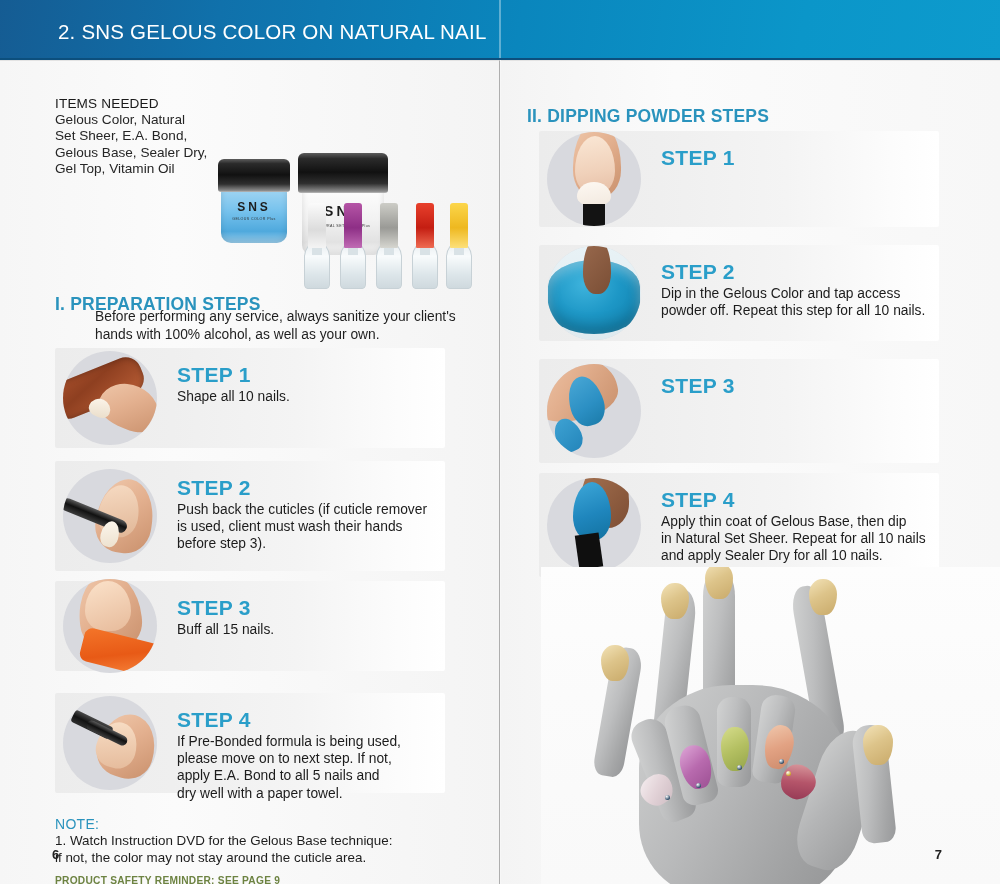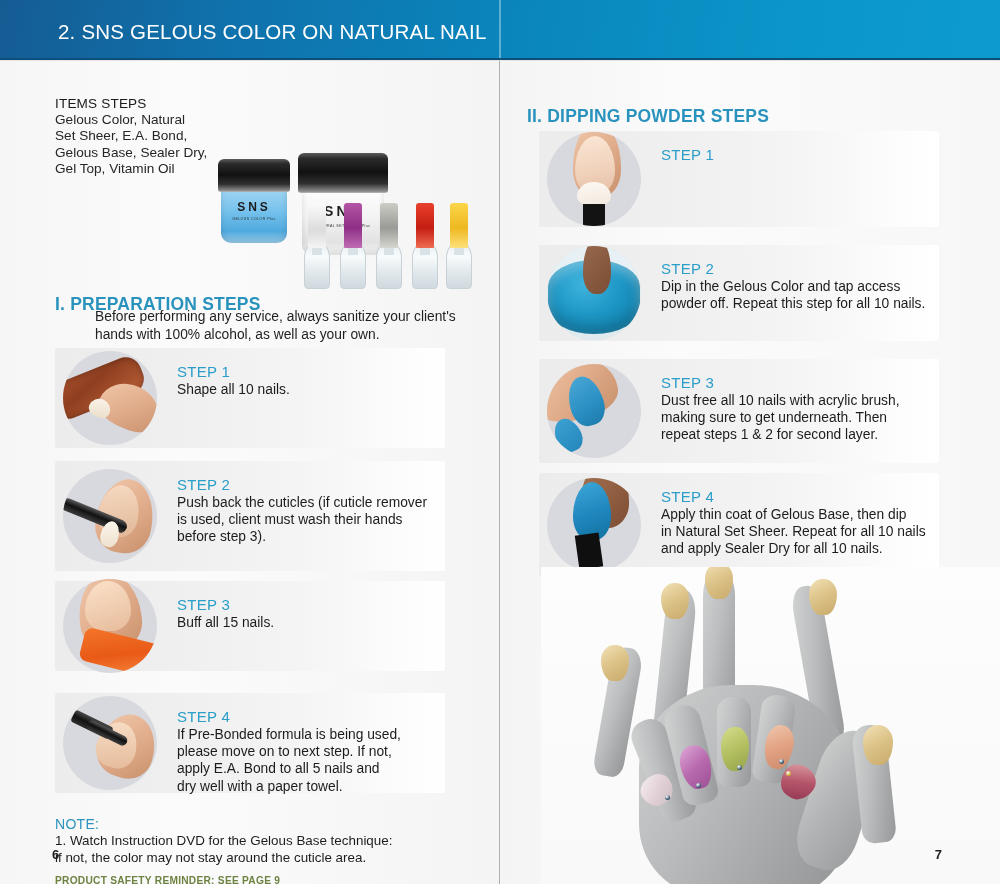--- a/index.html
+++ b/index.html
@@ -134,21 +134,21 @@
     border-radius: 2px;
   }
   .step-thumb {
     position: absolute; left: 8px; top: 50%; transform: translateY(-50%);
     width: 94px; height: 94px; border-radius: 50%;
     overflow: hidden;
     background: #d8d9de;
   }
   .step-body { position: absolute; left: 122px; top: 15px; right: 8px; }
   .step-title {
-    font-size: 15px; font-weight: 400; color: #2a9ec9; letter-spacing: .3px;
+    font-size: 21px; font-weight: 700; color: #2a9ec9; letter-spacing: .3px;
   }
   .step-text {
     font-size: 13.8px; color: #1c1c1c; line-height: 17.2px;
     white-space: pre-line; margin-top: 1px;
   }
 
   
   .th { position: absolute; inset: 0; }
   .finger {
     position: absolute; border-radius: 52% 52% 46% 46% / 62% 62% 38% 38%;
@@ -236,21 +236,21 @@
     <div id="header-title">2. SNS GELOUS COLOR ON NATURAL NAIL</div>
     <div id="header-divider"></div>
   </div>
   <div id="header-bottom-line"></div>
 
   <div id="spread">
 
     <div class="page" id="page-left">
 
       <div id="items-block">
-        <div class="items-title">ITEMS STEPS</div>
+        <div class="items-title">ITEMS NEEDED</div>
         <div class="items-list">Gelous Color, Natural
 Set Sheer, E.A. Bond,
 Gelous Base, Sealer Dry,
 Gel Top, Vitamin Oil</div>
       </div>
 
       <div id="product-photo">
         <div class="jar" id="jar-color">
           <div class="body"></div>
           <div class="lid"></div>
@@ -401,23 +401,20 @@
       <div class="step-card" style="left:38px; top:298px; width:400px; height:104px;">
         <div class="step-thumb">
           <div class="th">
             <div class="finger" style="left:-18px; top:-6px; width:88px; height:62px; transform:rotate(-12deg);"></div>
             <div class="nail" style="left:22px; top:12px; width:34px; height:50px; background:linear-gradient(160deg,#4aa8d6,#2b8fc3 60%,#1b7ba9); transform:rotate(-16deg);"></div>
             <div class="nail" style="left:8px; top:54px; width:26px; height:34px; background:linear-gradient(160deg,#3ea2d3,#2486bb); transform:rotate(-24deg);"></div>
           </div>
         </div>
         <div class="step-body">
           <div class="step-title">STEP 3</div>
-          <div class="step-text">Dust free all 10 nails with acrylic brush,
-making sure to get underneath. Then
-repeat steps 1 &amp; 2 for second layer.</div>
         </div>
       </div>
 
       <div class="step-card" style="left:38px; top:412px; width:400px; height:104px;">
         <div class="step-thumb">
           <div class="th">
             <div class="finger" style="left:34px; top:-16px; width:48px; height:66px; background:linear-gradient(130deg,#a87553,#7d4d33);"></div>
             <div class="nail" style="left:26px; top:4px; width:38px; height:58px; background:linear-gradient(160deg,#3ea8d9,#1f86bd 55%,#12719f);"></div>
             <div style="position:absolute;left:30px;top:56px;width:24px;height:34px;background:#0f0f0f;transform:rotate(-8deg);"></div>
           </div>

